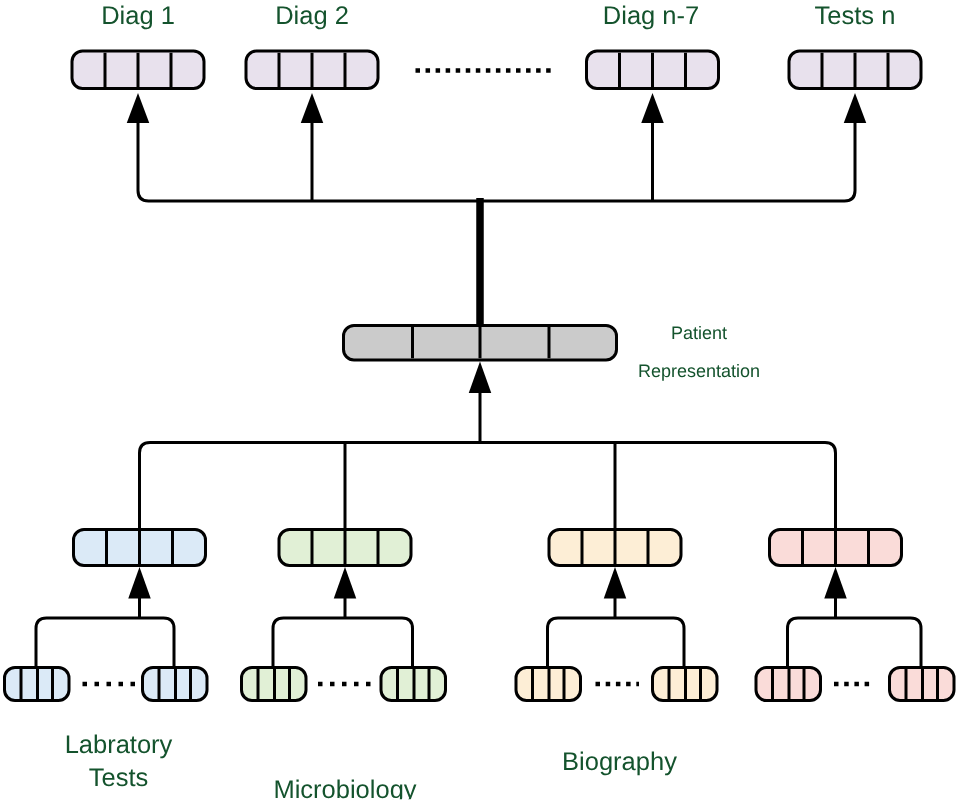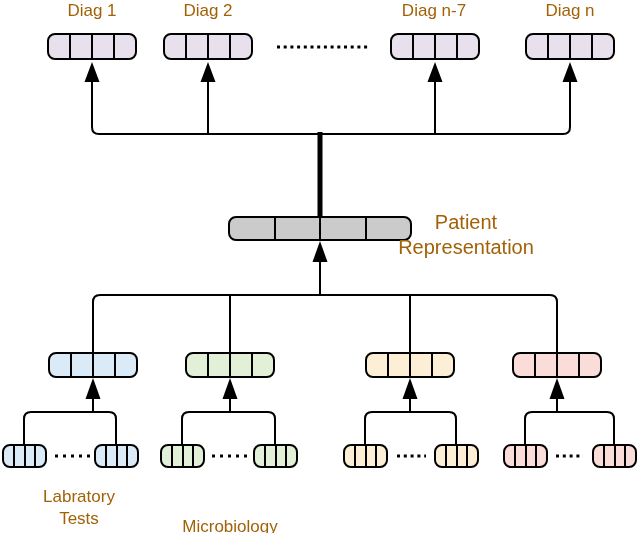--- a/index.html
+++ b/index.html
@@ -1,31 +1,31 @@
 <!DOCTYPE html>
 <html><head>
 <meta charset="utf-8">
 <style>
   html,body{margin:0;padding:0;background:#ffffff;}
   .canvas{
     position:relative;width:640px;height:533px;background:#ffffff;
-    font-family:"Liberation Sans",sans-serif;color:#a16207;overflow:hidden;
+    font-family:"Liberation Sans",sans-serif;color:#14532d;overflow:hidden;
   }
   svg.wires{position:absolute;left:0;top:0;z-index:1;}
   .vec{
     position:absolute;display:flex;box-sizing:border-box;
     border:2px solid #000;border-radius:8px;overflow:hidden;z-index:2;
   }
   .vec .cell{flex:1;}
   .vec .cell + .cell{border-left:2px solid #000;}
   .lbl{
     position:absolute;transform:translateX(-50%);text-align:center;
     font-size:17px;line-height:21px;white-space:pre-line;z-index:3;
   }
-  .lbl.big{font-size:20px;line-height:25px;}
+  .lbl.big{font-size:12px;line-height:25px;}
 </style>
 </head>
 <body>
 
 <div class="canvas">
 
   <svg class="wires" width="640" height="533" viewBox="0 0 640 533">
 
     <g fill="none" stroke="#000" stroke-width="2">
       <path d="M92 80 L92 127 Q92 134 99 134 L563 134 Q570 134 570 127 L570 80"></path>
@@ -70,21 +70,21 @@
       <path d="M55 456 L91 456" stroke-dasharray="3 5"></path>
       <path d="M212 456 L248 456" stroke-dasharray="3 5"></path>
       <path d="M397 456 L426 456" stroke-dasharray="3 3.8"></path>
       <path d="M556 456 L582 456" stroke-dasharray="3 3.8"></path>
     </g>
   </svg>
 
   <div class="lbl" style="left:92px;top:0px">Diag 1</div>
   <div class="lbl" style="left:208px;top:0px">Diag 2</div>
   <div class="lbl" style="left:434px;top:0px">Diag n-7</div>
-  <div class="lbl" style="left:570px;top:0px">Diag n</div>
+  <div class="lbl" style="left:570px;top:0px">Tests n</div>
 
   <div class="vec" style="left: 47px; top: 33px; width: 90px; height: 27px; background: rgb(232, 225, 237);">
       <div class="cell"></div>
       <div class="cell"></div>
       <div class="cell"></div>
       <div class="cell"></div>
     </div>
   <div class="vec" style="left: 163px; top: 33px; width: 90px; height: 27px; background: rgb(232, 225, 237);">
       <div class="cell"></div>
       <div class="cell"></div>
@@ -184,14 +184,15 @@
       <div class="cell"></div>
       <div class="cell"></div>
       <div class="cell"></div>
       <div class="cell"></div>
     </div>
 
   <div class="lbl" style="left:79px;top:486px;line-height:22px">Labratory
 Tests</div>
   <div class="lbl" style="left:230px;top:516px;line-height:22px">Microbiology
 Tests</div>
+  <div class="lbl" style="left:413px;top:497px">Biography</div>
 
 </div>
 
 </body></html>

